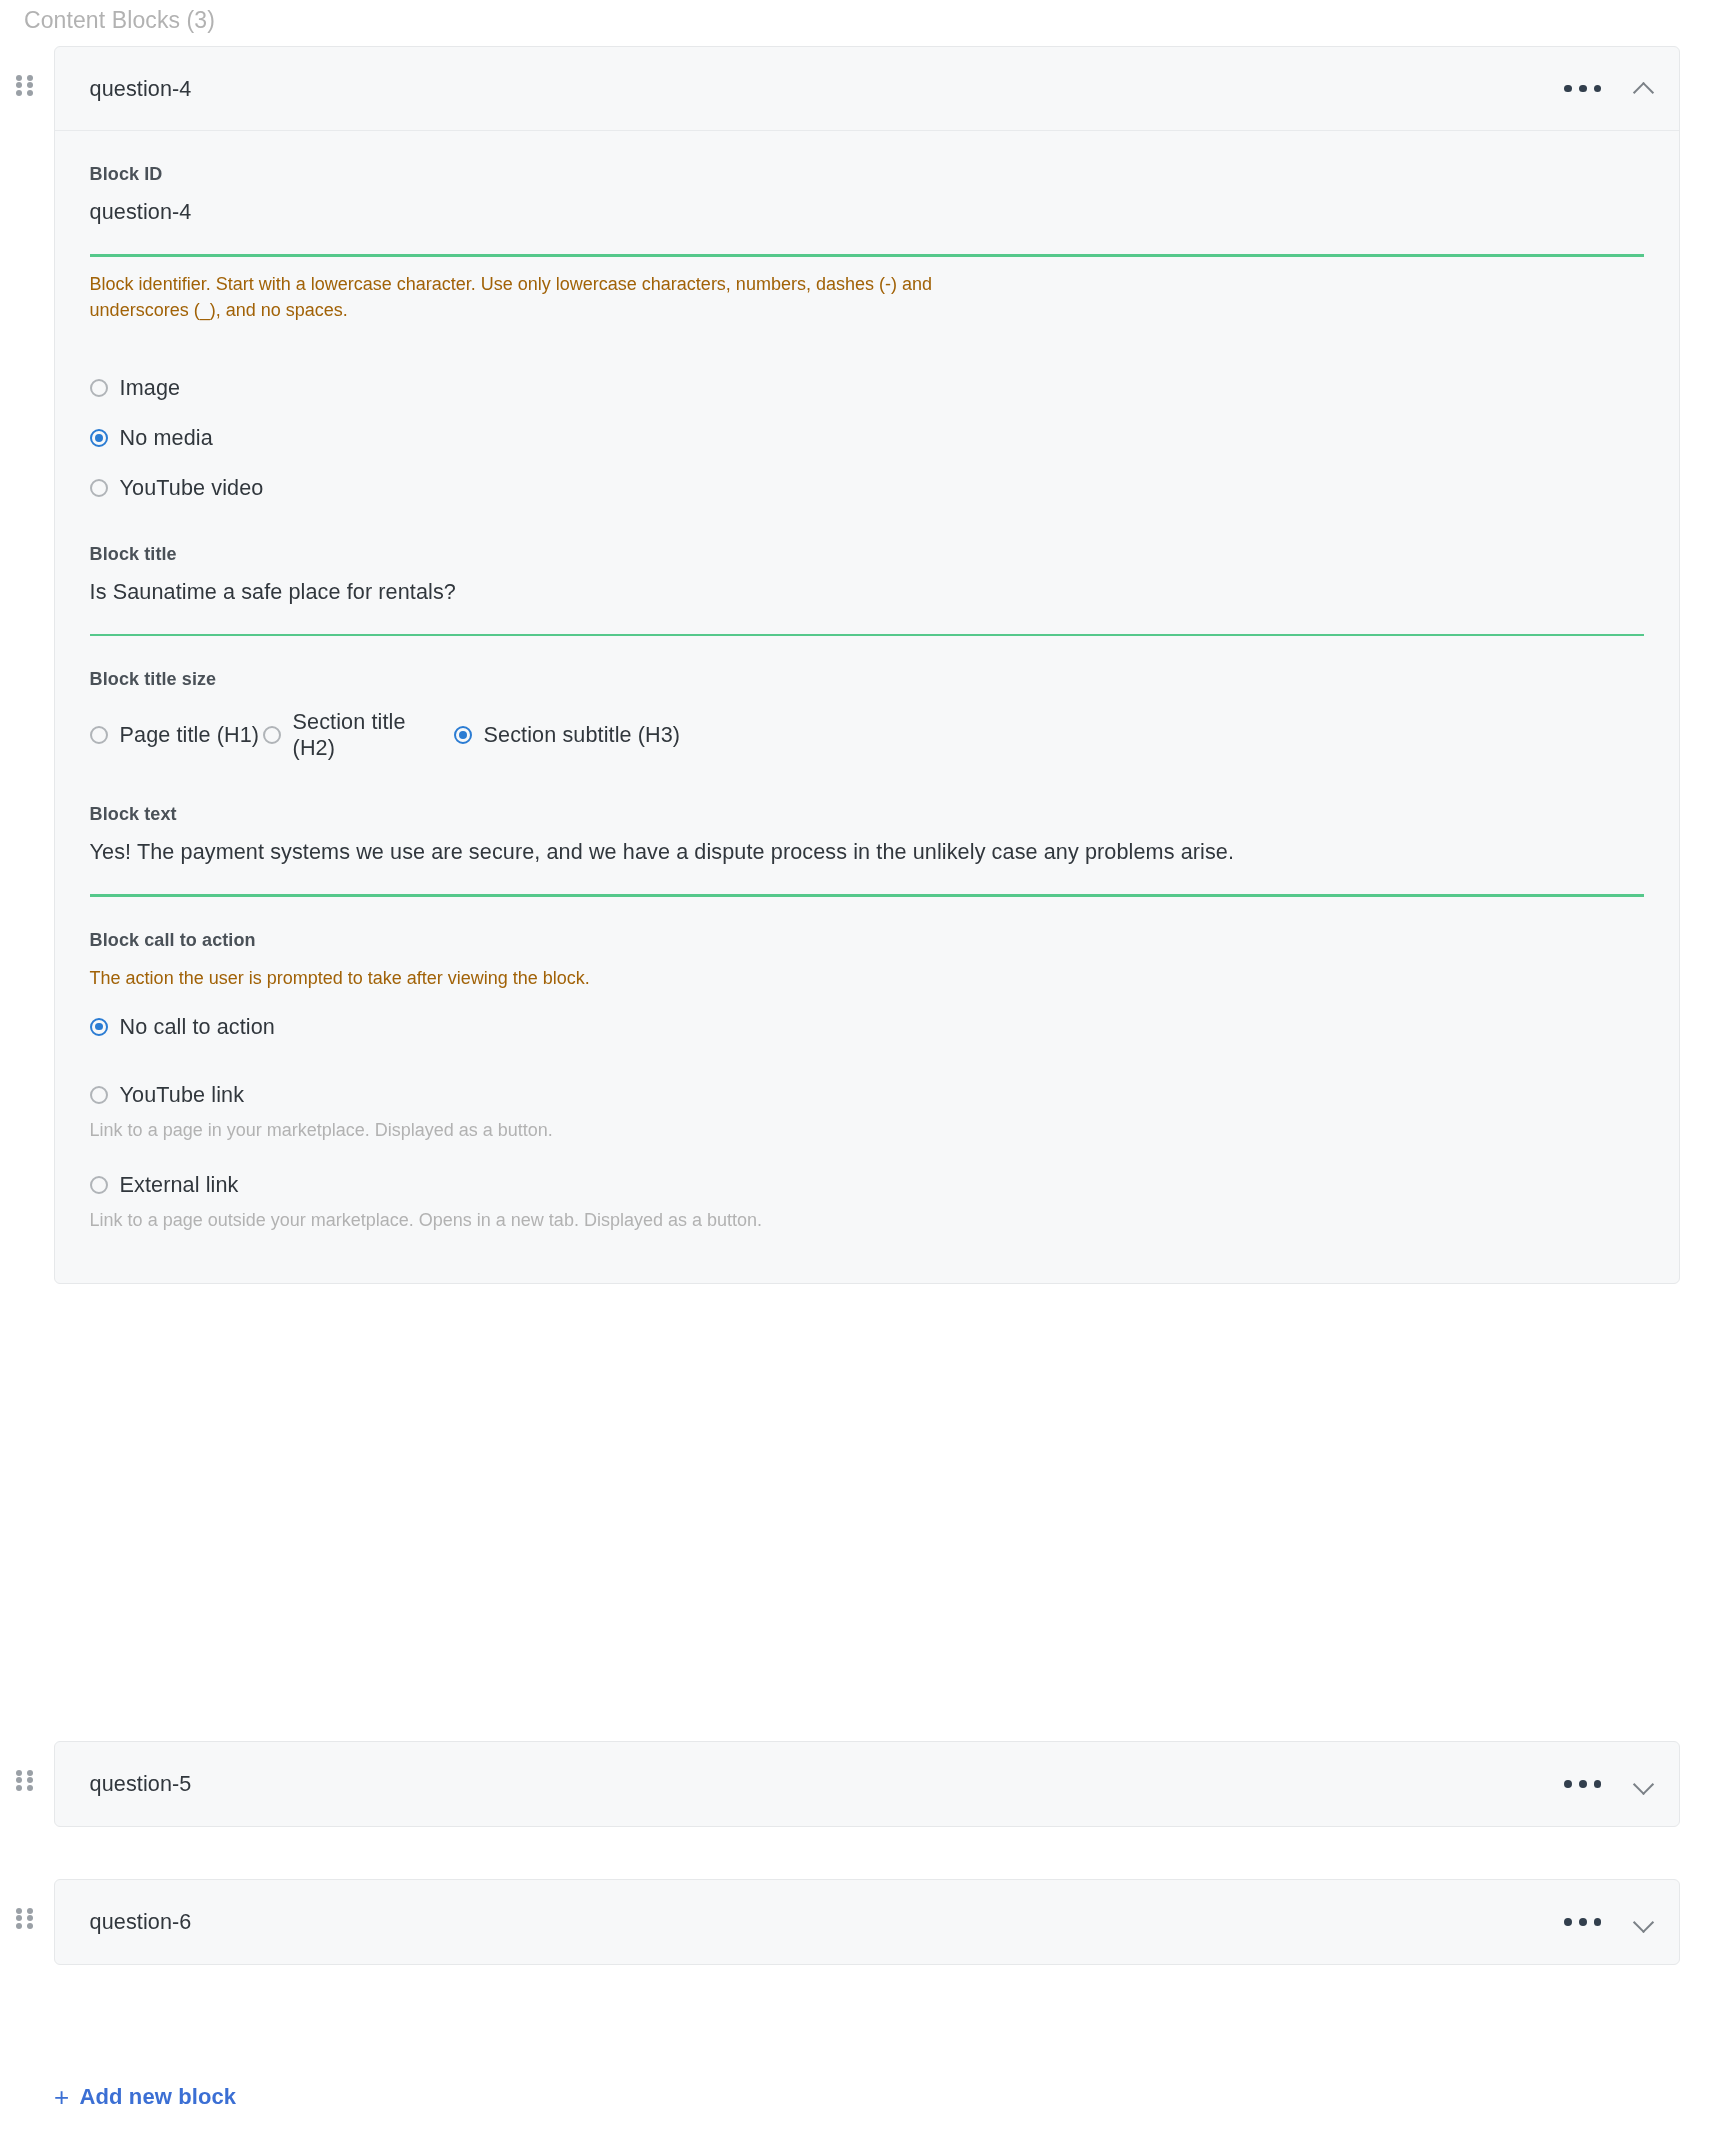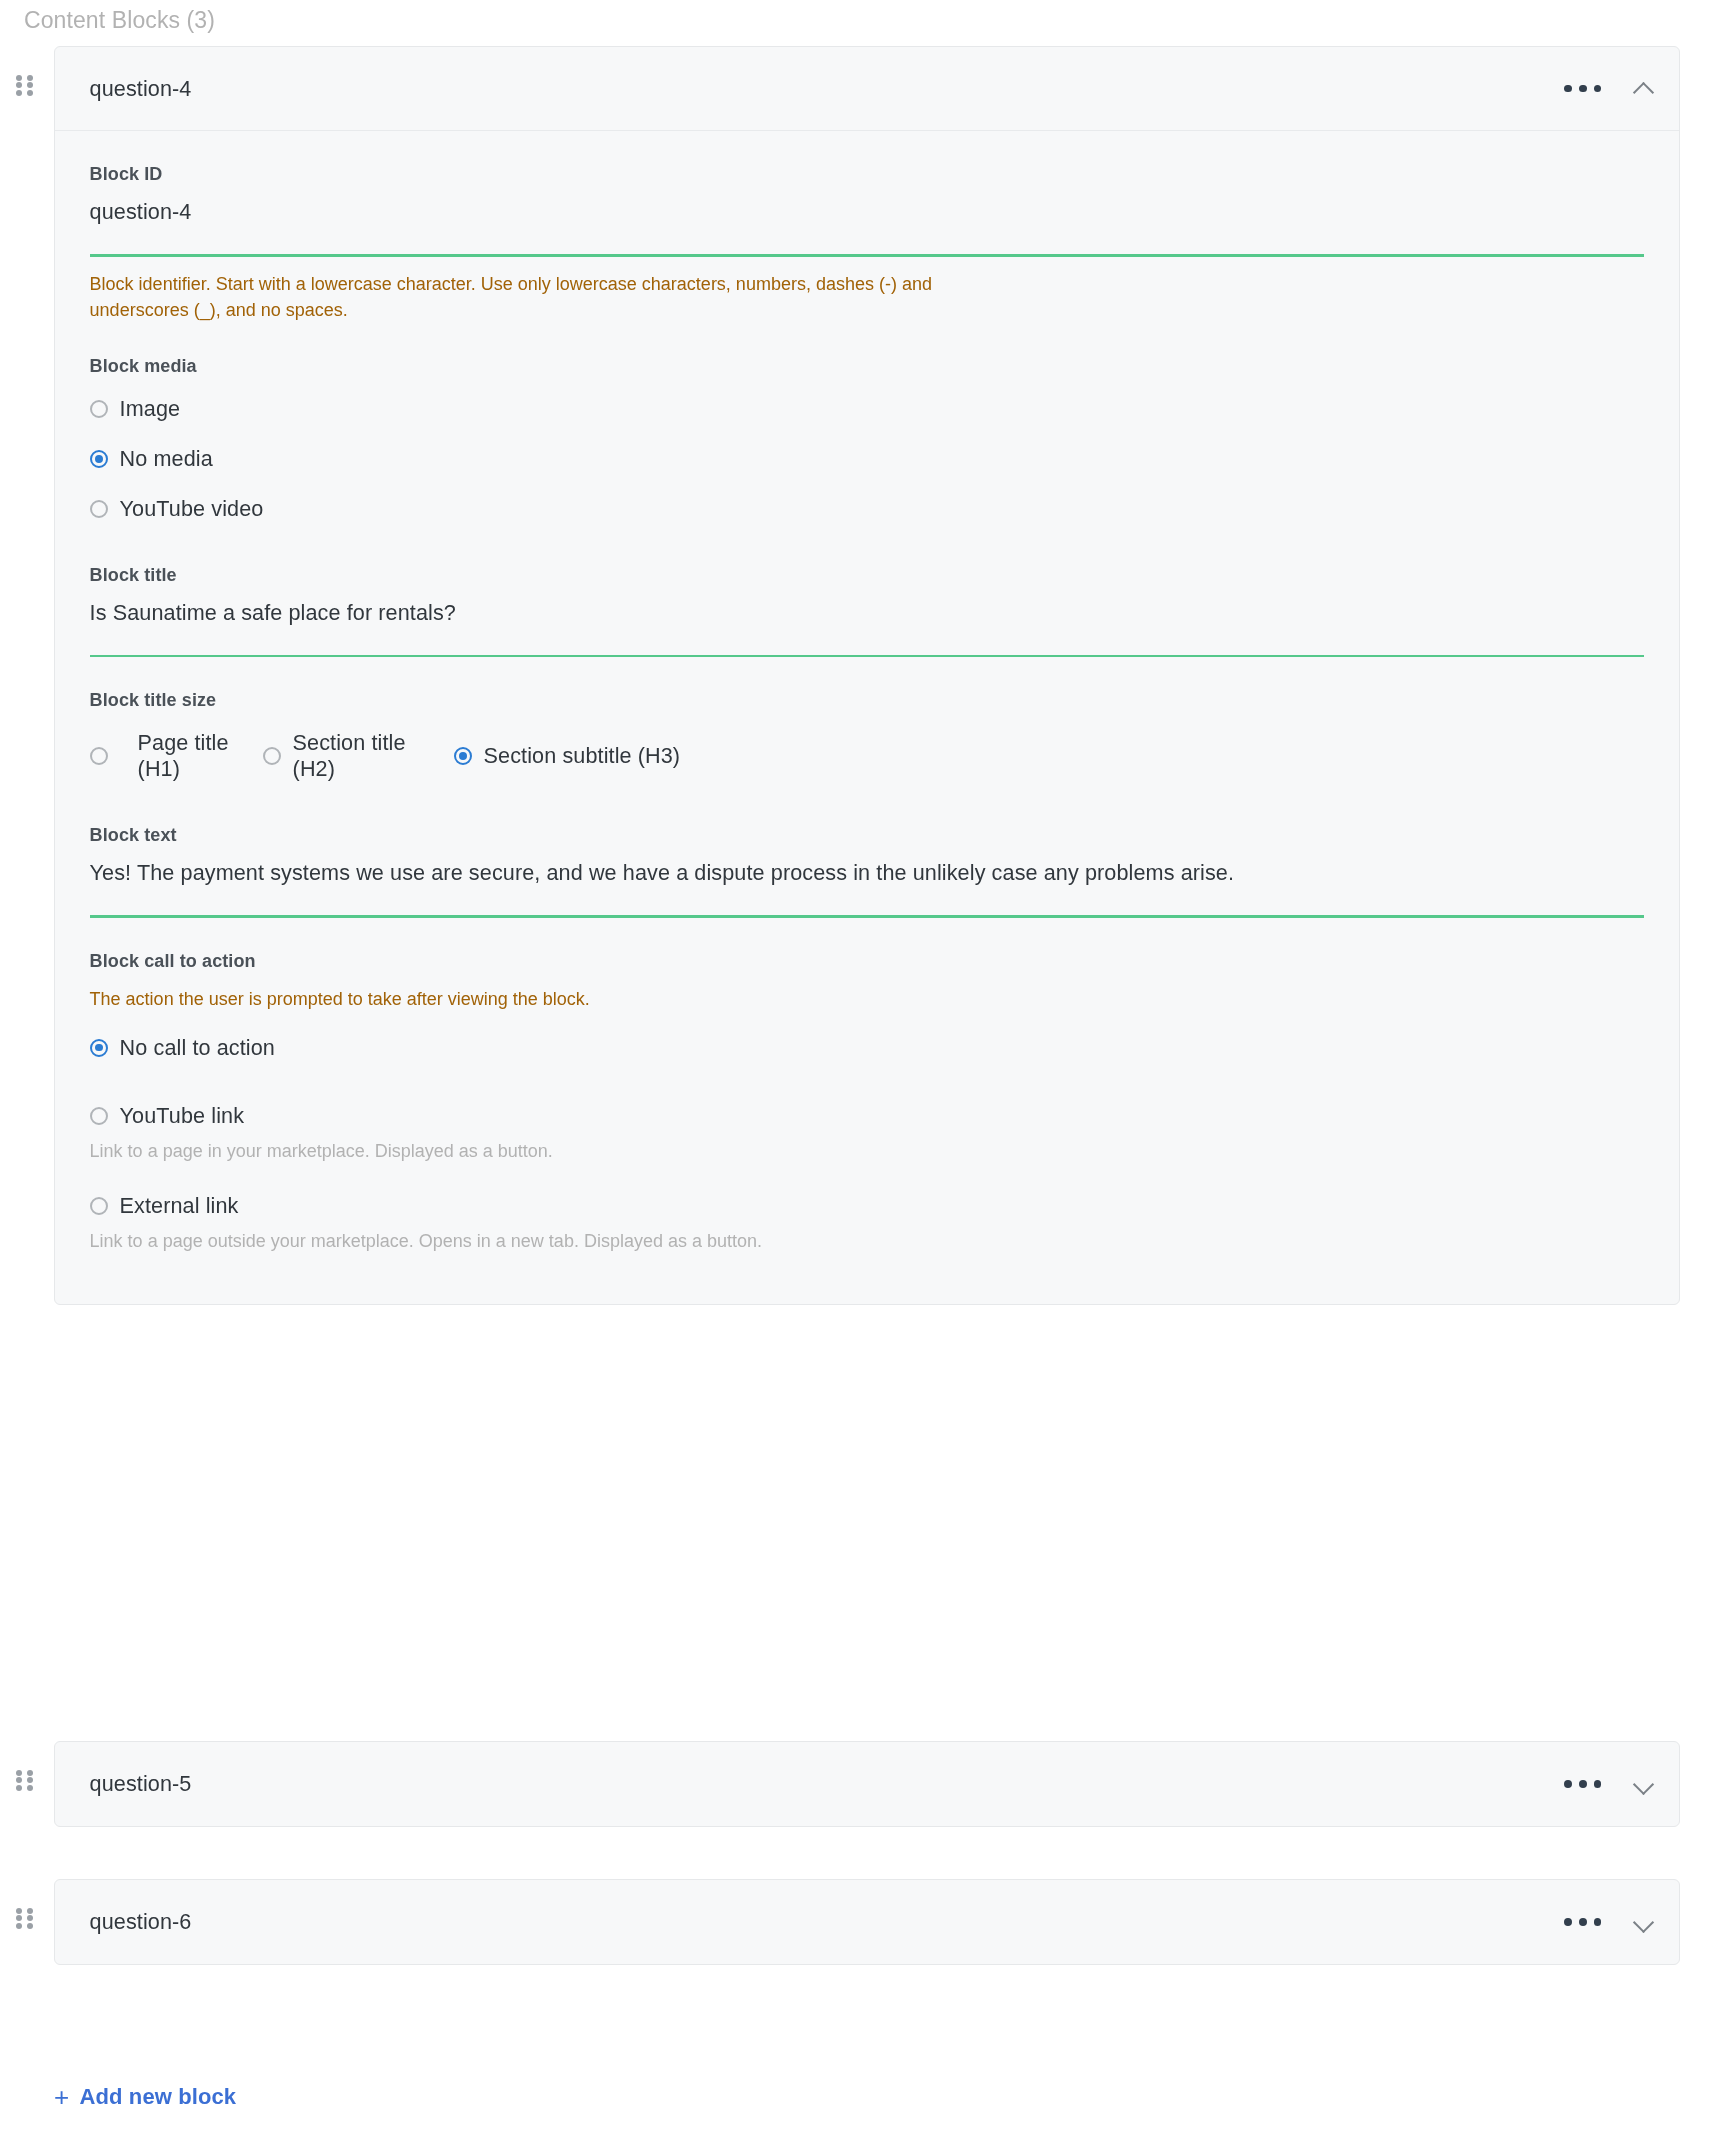--- a/index.html
+++ b/index.html
@@ -198,21 +198,21 @@
     color: #31373d;
     margin-left: 12px;
     letter-spacing: 0.1px;
   }
 
   .radio-inline {
     display: flex;
     align-items: center;
   }
   .radio-inline .radio-row { margin-right: 0; }
-  .radio-inline .slot-1 { width: 173px; gap: 18px; }
+  .radio-inline .slot-1 { width: 173px; }
   .radio-inline .slot-2 { width: 191px; }
 
   .cta-option { margin-bottom: 7px; }
   .cta-desc {
     font-size: 18px;
     color: #b2b2b2;
     margin-top: 12px;
     margin-bottom: 31px;
   }
 
@@ -273,21 +273,20 @@
       <div class="group">
         <div class="field-label">Block ID</div>
         <div class="field-value">question-4</div>
         <div class="field-underline"></div>
         <div class="field-help">Block identifier. Start with a lowercase character. Use only lowercase characters, numbers, dashes (-) and underscores (_), and no spaces.</div>
       </div>
 
       <div class="gap-md"></div>
 
       <div class="group">
-        <div class="field-label">Block media</div>
         <div class="radio-list" style="margin-top:19px;">
           <div class="radio-row">
             <span class="radio-mark"></span>
             <span class="radio-label">Image</span>
           </div>
           <div class="radio-row">
             <span class="radio-mark checked"></span>
             <span class="radio-label">No media</span>
           </div>
           <div class="radio-row">

